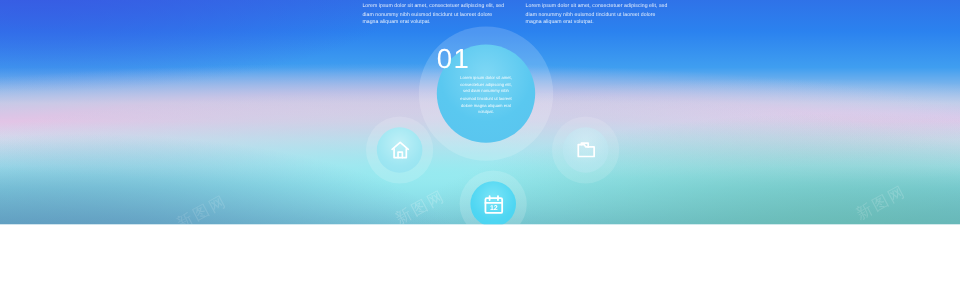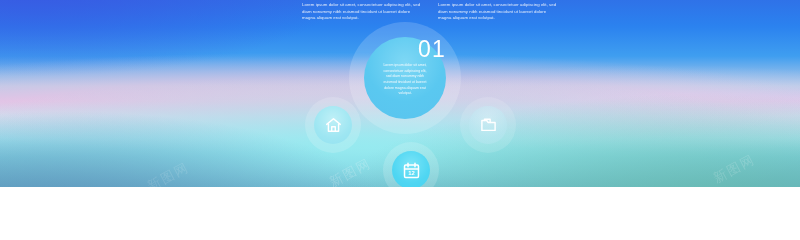--- a/index.html
+++ b/index.html
@@ -64,21 +64,21 @@
     position:absolute;
     left:364px; top:37px;
     width:82px; height:82px;
     border-radius:50%;
     background:radial-gradient(circle at 50% 32%, #7fd8f5 0%, #5ac8f0 55%, #59c4ee 100%);
   }
   #hub-number {
     position:absolute;
     left:364px; top:38px;
     width:82px;
-    text-align:right;
+    text-align:left;
     font-size:23px;
     font-weight:300;
     color:#ffffff;
     letter-spacing:1.2px;
     line-height:1;
   }
   #hub-copy {
     position:absolute;
     left:381px; top:63px;
     width:48px;

